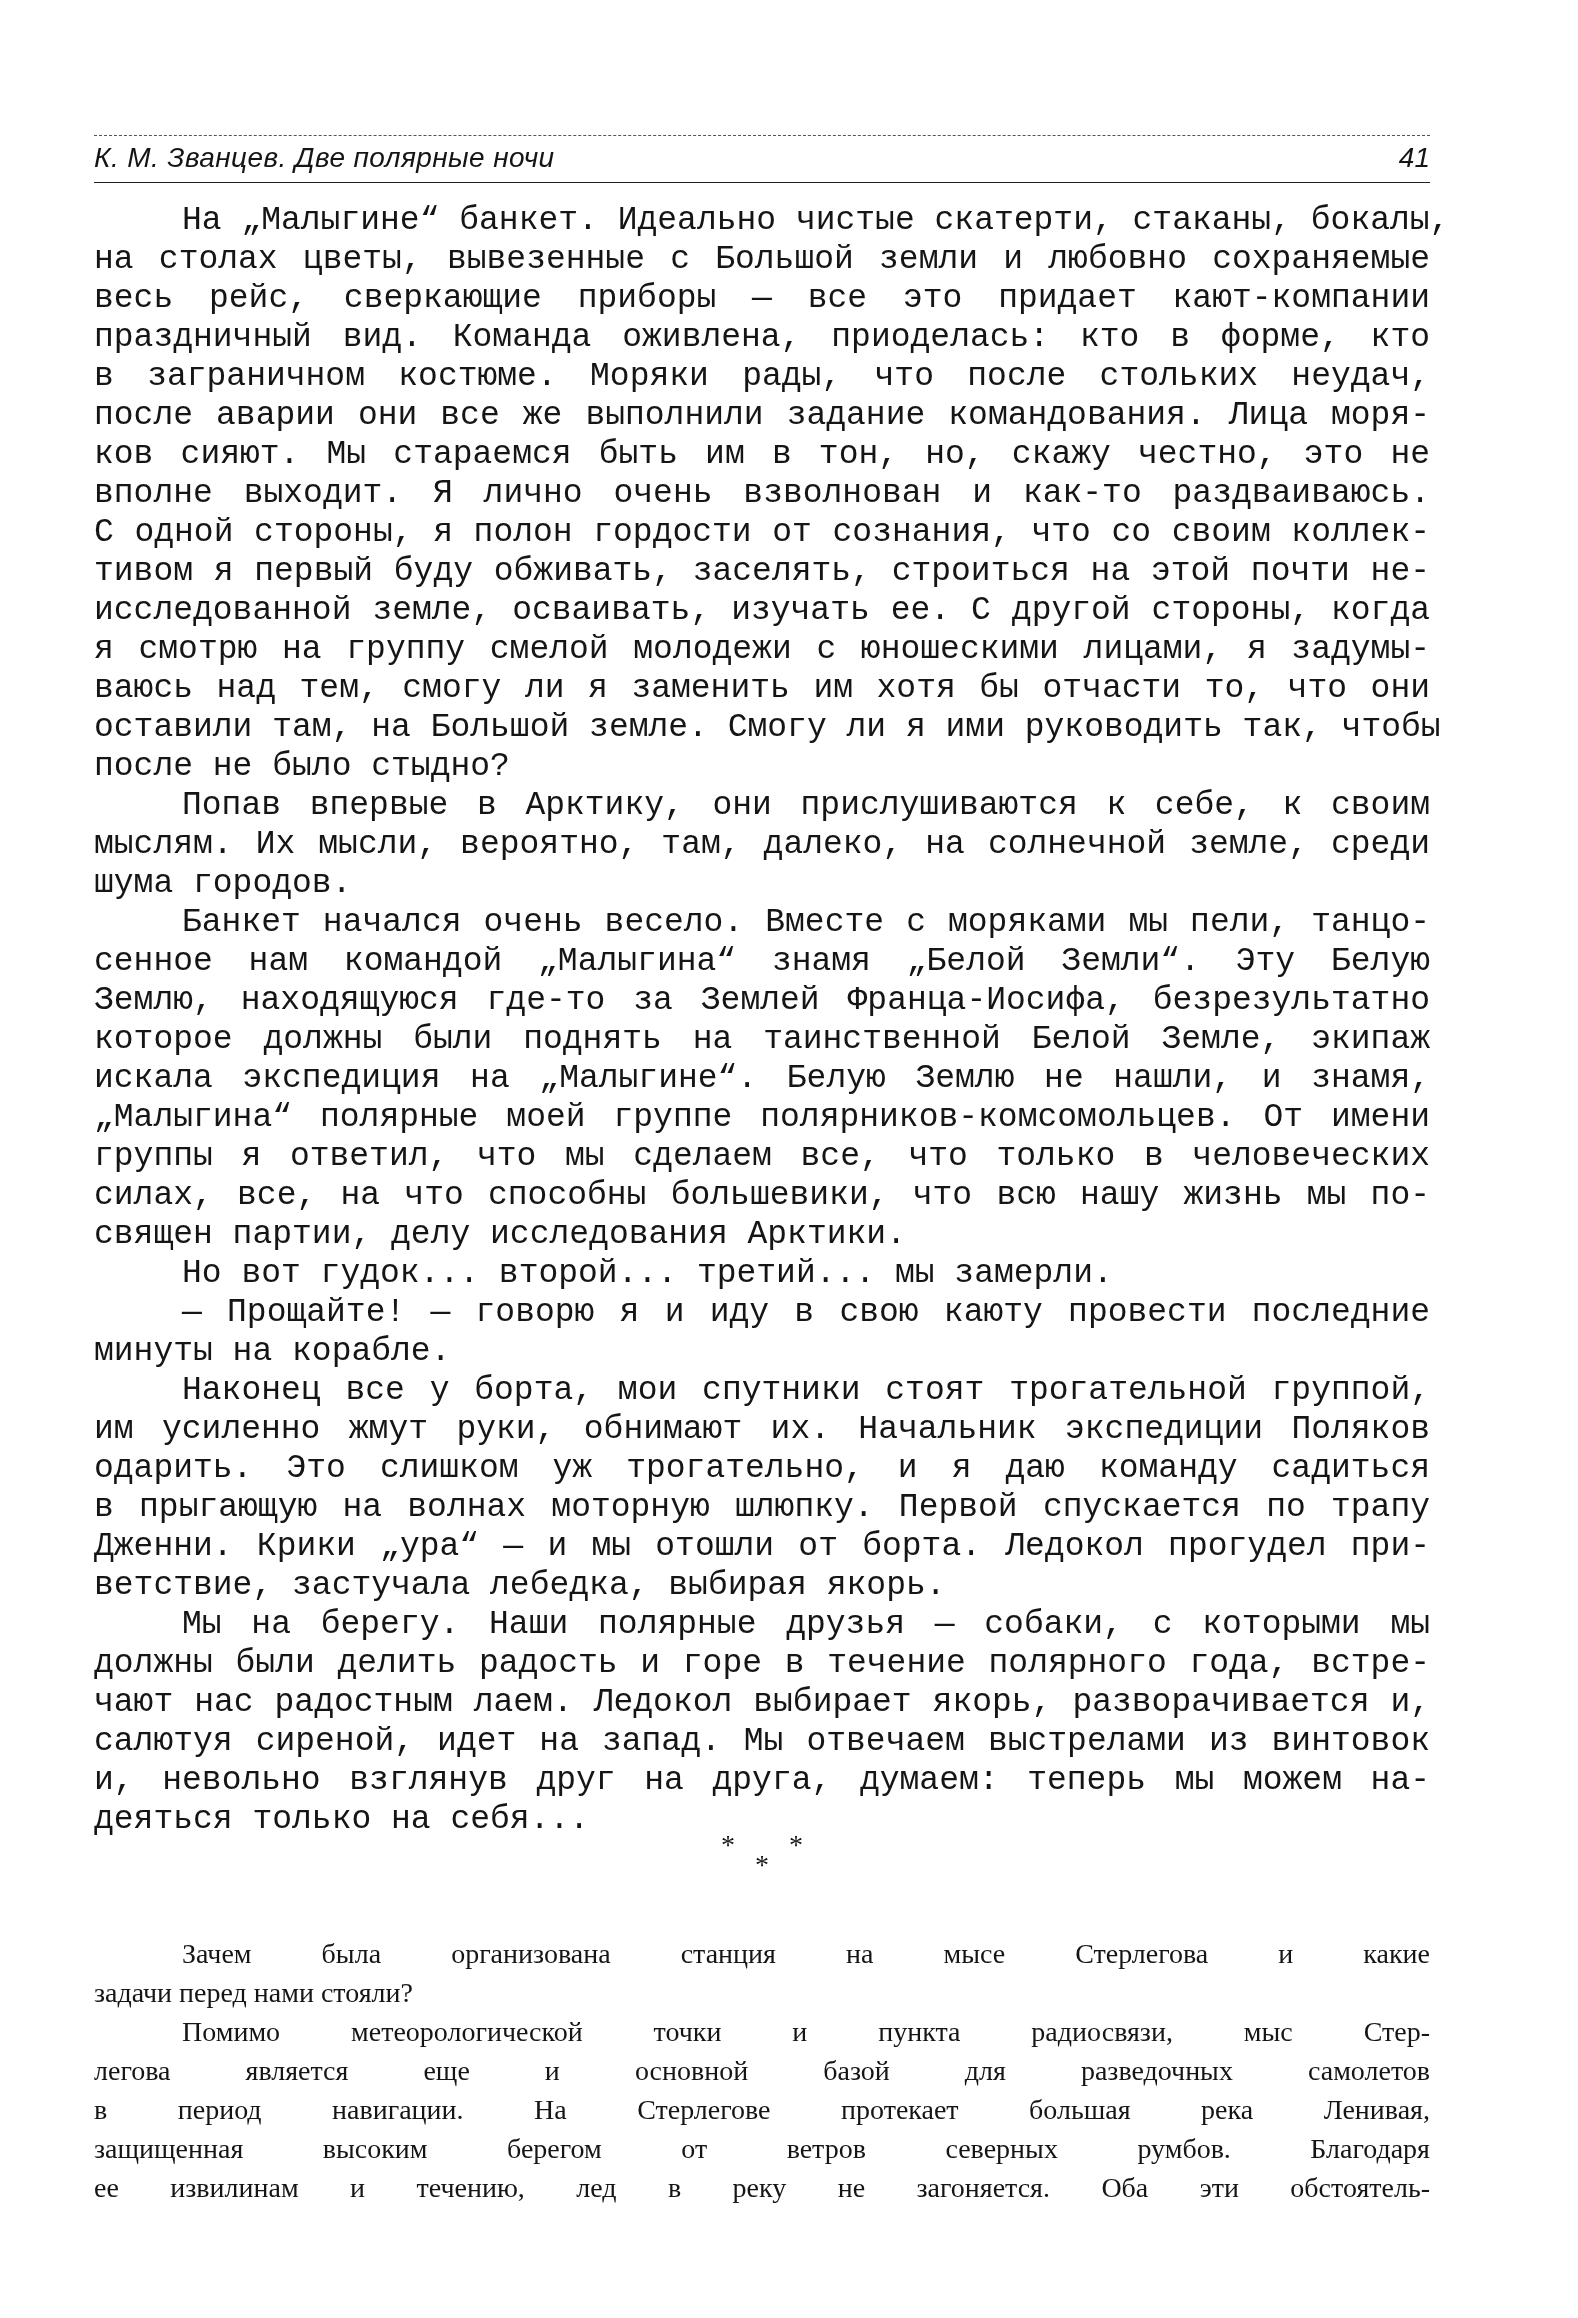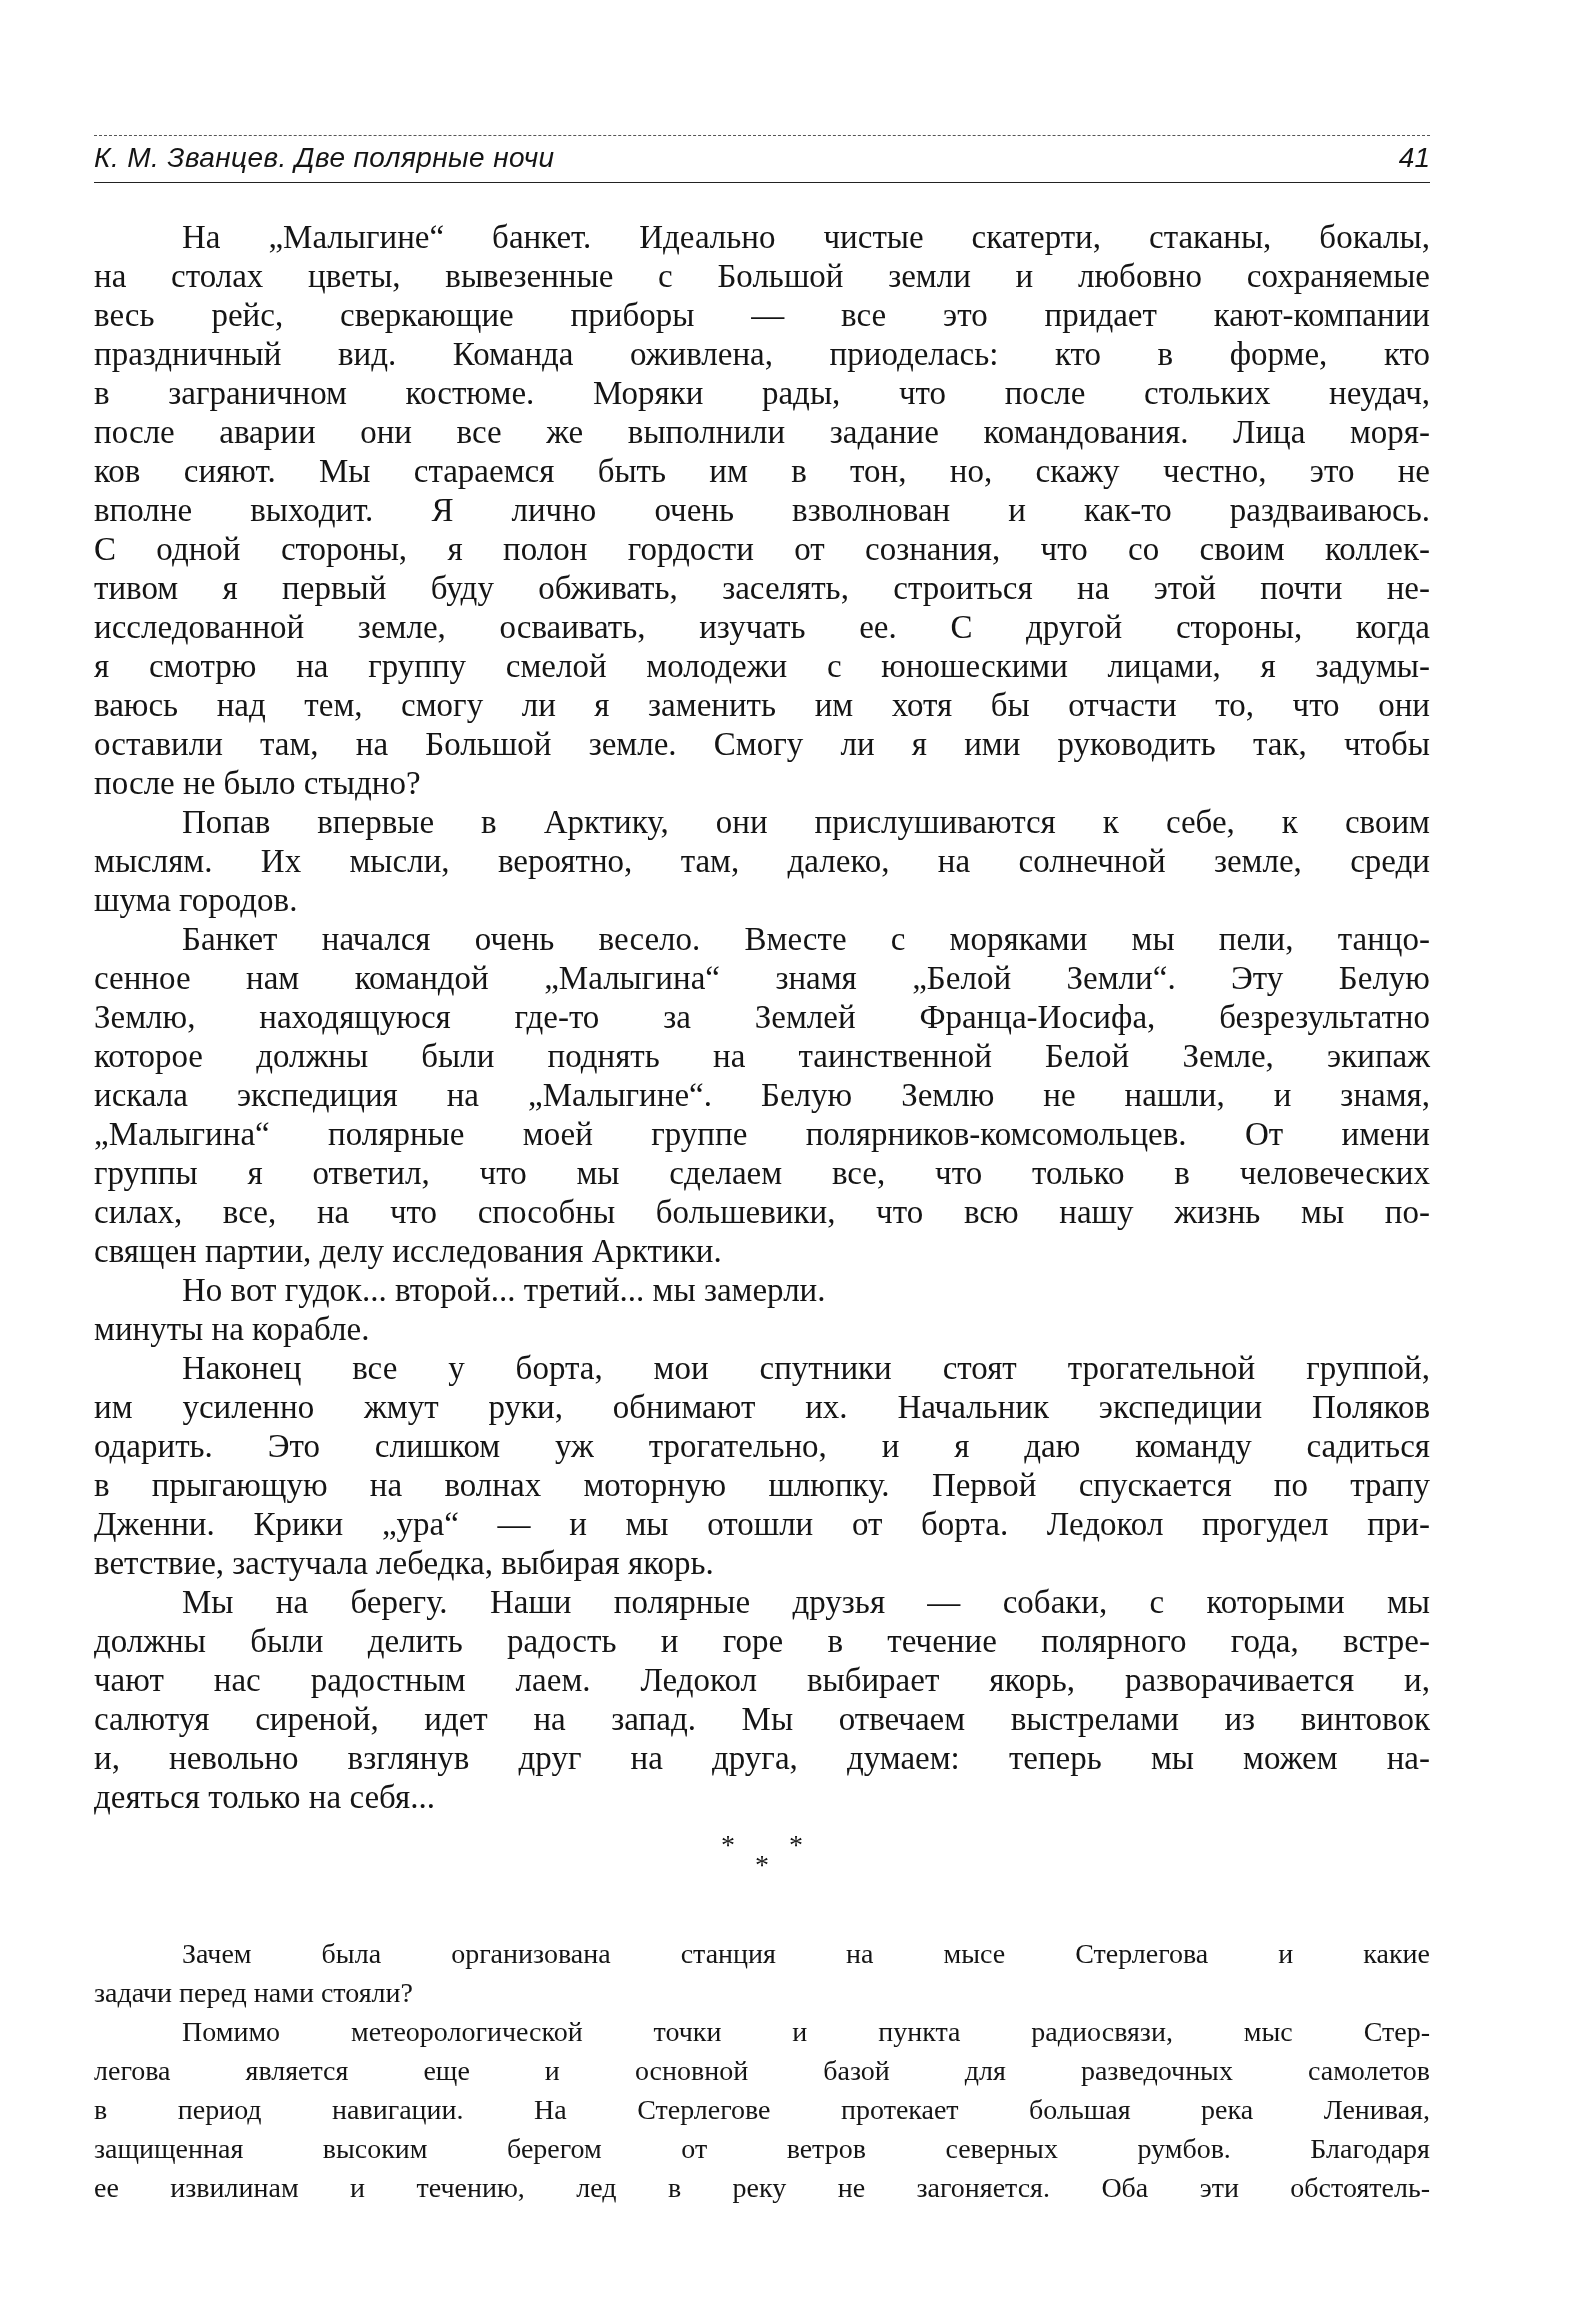--- a/index.html
+++ b/index.html
@@ -6,22 +6,22 @@
   body { width: 1579px; height: 2319px; position: relative; overflow: hidden; color: #151515; }
   .page { position: absolute; left: 0; top: 0; width: 1579px; height: 2319px; }
   .rule { position: absolute; left: 94px; width: 1336px; border-top: 1.7px solid #222; }
   .rule.dashed { border-top: 1.7px dashed #555; }
   .rule.top { top: 135px; }
   .rule.bottom { top: 182px; }
   .header { position: absolute; left: 94px; top: 139px; width: 1336px; height: 40px;
             font-family: Liberation Sans, sans-serif; font-style: italic; font-size: 28px; }
   .header .running-title { position: absolute; left: 0; top: 3.3px; letter-spacing: 0.4px; }
   .header .page-number { position: absolute; right: 0; top: 3.3px; }
-  .body-text { position: absolute; left: 94px; top: 218px; width: 1336px;
-               font-family: Liberation Serif, serif; font-size: 33px; }
+  .body-text { position: absolute; left: 94px; top: 201px; width: 1336px;
+               font-family: Liberation Mono, monospace; font-size: 33px; }
   .line { display: block; height: 39px; line-height: 39px; white-space: nowrap;
           text-align: justify; text-align-last: justify; }
   .line.last { text-align-last: left; }
   .line.indent { padding-left: 88px; }
   .asterism { position: absolute; left: 0; width: 1336px; text-align: center;
               font-family: "Liberation Serif", serif; font-size: 28px; }
   .asterism .a-top { display: block; letter-spacing: 23.4px; padding-left: 23.4px; }
   .asterism .a-bottom { display: block; margin-top: -11.7px; }
   .section2 { position: absolute; left: 94px; top: 1934px; width: 1336px;
               font-family: "Liberation Serif", serif; font-size: 28px; }
@@ -59,20 +59,21 @@
       <span class="line indent">Банкет начался очень весело. Вместе с моряками мы пели, танцо-</span>
       <span class="line">сенное нам командой „Малыгина“ знамя „Белой Земли“. Эту Белую</span>
       <span class="line">Землю, находящуюся где-то за Землей Франца-Иосифа, безрезультатно</span>
       <span class="line">которое должны были поднять на таинственной Белой Земле, экипаж</span>
       <span class="line">искала экспедиция на „Малыгине“. Белую Землю не нашли, и знамя,</span>
       <span class="line">„Малыгина“ полярные моей группе полярников-комсомольцев. От имени</span>
       <span class="line">группы я ответил, что мы сделаем все, что только в человеческих</span>
       <span class="line">силах, все, на что способны большевики, что всю нашу жизнь мы по-</span>
       <span class="line last">священ партии, делу исследования Арктики.</span>
       <span class="line indent last">Но вот гудок... второй... третий... мы замерли.</span>
+      <span class="line indent">— Прощайте! — говорю я и иду в свою каюту провести последние</span>
       <span class="line last">минуты на корабле.</span>
       <span class="line indent">Наконец все у борта, мои спутники стоят трогательной группой,</span>
       <span class="line">им усиленно жмут руки, обнимают их. Начальник экспедиции Поляков</span>
       <span class="line">одарить. Это слишком уж трогательно, и я даю команду садиться</span>
       <span class="line">в прыгающую на волнах моторную шлюпку. Первой спускается по трапу</span>
       <span class="line">Дженни. Крики „ура“ — и мы отошли от борта. Ледокол прогудел при-</span>
       <span class="line last">ветствие, застучала лебедка, выбирая якорь.</span>
       <span class="line indent">Мы на берегу. Наши полярные друзья — собаки, с которыми мы</span>
       <span class="line">должны были делить радость и горе в течение полярного года, встре-</span>
       <span class="line">чают нас радостным лаем. Ледокол выбирает якорь, разворачивается и,</span>

